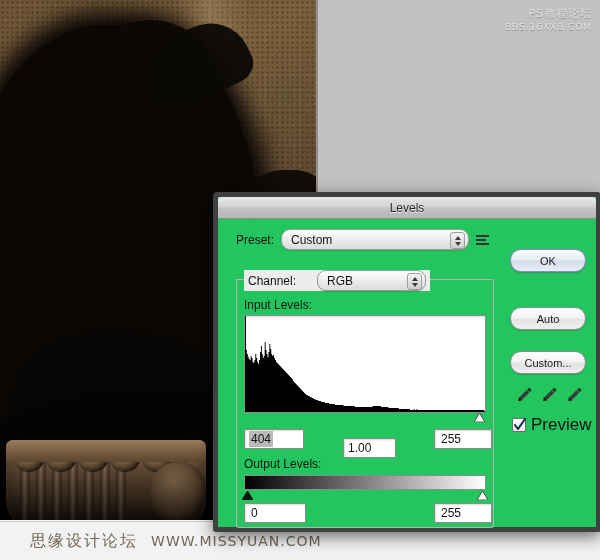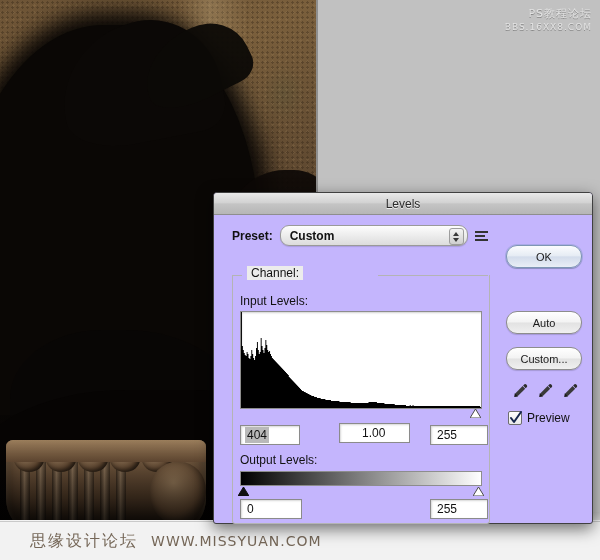--- a/index.html
+++ b/index.html
@@ -101,79 +101,79 @@
   #wm-tr .l1{font-size:11px;letter-spacing:1px;display:block;}
   #wm-tr .l2{font-size:9px;letter-spacing:1px;display:block;margin-top:1px;}
   #wm-bl{left:30px;top:531px;color:#6f6050;opacity:.95;}
   #wm-bl .l1{font-size:16px;letter-spacing:2px;}
   #wm-bl .l2{font-size:14px;letter-spacing:1px;margin-left:8px;}
   #wm-br{right:8px;top:528px;font-size:25px;font-weight:bold;color:#2f6fd0;
          letter-spacing:-.5px;text-shadow:0 1px 1px rgba(255,255,255,.9);}
 
   
   #levels{position:absolute;left:213px;top:192px;width:378px;height:330px;
-    background:#c4b5fd;border:1px solid #404040;border-radius:4px 4px 3px 3px;
+    background:#22c55e;border:5px solid #404040;border-radius:4px 4px 3px 3px;
     box-shadow:0 5px 16px rgba(0,0,0,.55);
     font-size:12px;color:#111;text-align:center;}
   #titlebar{height:21px;border-radius:3px 3px 0 0;
     background:linear-gradient(180deg,#e9e9e9 0%,#d2d2d2 46%,#c4c4c4 52%,#b6b6b6 100%);
     border-bottom:1px solid #8e8e8e;
     display:flex;align-items:center;justify-content:center;}
   #title-text{font-size:12px;color:#2b2b2b;text-shadow:0 1px 0 rgba(255,255,255,.75);}
 
   #dlg-body{position:relative;padding:8px 10px 0 10px;}
 
   
   #preset-row{display:flex;align-items:center;gap:7px;margin:2px 0 0 8px;}
-  #preset-label{font-size:12px;font-weight:bold;}
+  #preset-label{font-size:12px;}
   .popup{position:relative;height:19px;border:1px solid #9a9a9a;border-radius:9px;
     background:linear-gradient(180deg,#fdfdfd,#ececec 52%,#dcdcdc);
     display:flex;align-items:center;box-shadow:0 1px 1px rgba(0,0,0,.13);}
-  .popup .pv{padding-left:9px;font-size:12px;font-weight:bold;}
+  .popup .pv{padding-left:9px;font-size:12px;}
   .stepper{position:absolute;right:3px;top:2px;width:13px;height:15px;border-radius:3px;
     background:linear-gradient(180deg,#f4f4f4,#cfcfcf);border:1px solid #9d9d9d;
     display:flex;flex-direction:column;align-items:center;justify-content:center;gap:2px;}
   .ar-up{width:0;height:0;border-left:3px solid transparent;border-right:3px solid transparent;
          border-bottom:4px solid #3a3a3a;}
   .ar-dn{width:0;height:0;border-left:3px solid transparent;border-right:3px solid transparent;
          border-top:4px solid #3a3a3a;}
   #preset-popup{width:186px;}
   #preset-menu-icon{width:15px;height:14px;display:flex;flex-direction:column;
     justify-content:center;gap:2px;cursor:pointer;}
   #preset-menu-icon i{display:block;height:2px;background:#333;}
   #preset-menu-icon i:nth-child(1){width:13px;}
   #preset-menu-icon i:nth-child(2){width:10px;}
   #preset-menu-icon i:nth-child(3){width:13px;}
 
   
   #group{position:absolute;left:18px;top:60px;width:256px;height:248px;
     border:1px solid #b4b4b4;border-top:none;border-radius:0 0 3px 3px;}
   #group-top-l{position:absolute;left:18px;top:60px;width:10px;height:1px;background:#b4b4b4;}
   #group-top-r{position:absolute;left:164px;top:60px;width:110px;height:1px;background:#b4b4b4;}
-  #channel-row{position:absolute;left:33px;top:51px;display:flex;align-items:center;gap:21px;
+  #channel-row{position:absolute;left:26px;top:51px;display:flex;align-items:center;gap:21px;
     background:#ececec;padding:0 4px;}
   #channel-popup{width:107px;}
 
   #input-label{position:absolute;left:26px;top:79px;font-size:12px;}
 
   
   #hist-box{position:absolute;left:26px;top:96px;width:240px;height:96px;
     background:#fff;border:1px solid #8d8d8d;box-shadow:inset 1px 1px 2px rgba(0,0,0,.18);}
   #hist-canvas{position:absolute;left:0;bottom:0;width:240px;height:96px;}
   #hist-track{position:absolute;left:26px;top:194px;width:240px;height:11px;}
   #hl-marker{position:absolute;right:-1px;top:0;width:11px;height:9px;}
   #hl-marker svg{display:block;}
 
   
   .field{position:absolute;height:18px;border:1px solid #8b8b8b;background:#fff;
     box-shadow:inset 1px 1px 2px rgba(0,0,0,.16);
     display:flex;align-items:center;padding-left:4px;font-size:12px;color:#111;}
   #in-shadow{left:26px;top:210px;width:54px;}
   #in-shadow .sel{background:#b9b9b9;padding:1px 2px;}
-  #in-gamma{left:125px;top:208px;width:47px;justify-content:flex-start;padding-left:22px;}
+  #in-gamma{left:125px;top:219px;width:47px;justify-content:flex-start;padding-left:4px;}
   #in-high{left:216px;top:210px;width:50px;padding-left:6px;}
 
   #output-label{position:absolute;left:26px;top:238px;font-size:12px;}
   #ramp{position:absolute;left:26px;top:256px;width:240px;height:13px;
     border:1px solid #8d8d8d;background:linear-gradient(90deg,#000,#fff);}
   #ramp-track{position:absolute;left:24px;top:270px;width:246px;height:10px;}
   #out-lo{position:absolute;left:0;top:0;}
   #out-hi{position:absolute;right:0;top:0;}
   #out-shadow{left:26px;top:284px;width:54px;padding-left:6px;}
   #out-high{left:216px;top:284px;width:50px;padding-left:6px;}
@@ -181,33 +181,33 @@
   
   .btn{position:absolute;left:292px;width:74px;height:21px;border-radius:11px;
     border:1px solid #8d8d8d;font-size:11px;color:#1a1a1a;
     background:linear-gradient(180deg,#ffffff,#f3f3f3 48%,#e2e2e2 52%,#f0f0f0);
     display:flex;align-items:center;justify-content:center;
     box-shadow:0 1px 1px rgba(0,0,0,.16);cursor:pointer;}
   #btn-ok{top:30px;border-color:#7e96b4;
     background:linear-gradient(180deg,#fbfcfe,#e6ecf4 46%,#d3dceb 52%,#e9eef6);
     box-shadow:0 1px 1px rgba(0,0,0,.18),0 0 0 1px rgba(120,150,190,.35);}
   #btn-cancel{top:60px;}
-  #btn-auto{top:96px;}
+  #btn-auto{top:88px;}
   #btn-options{top:132px;}
 
   #droppers{position:absolute;left:296px;top:166px;width:72px;height:22px;}
   .dropper{position:absolute;top:0;width:20px;height:20px;cursor:pointer;}
   #dp1{left:0;} #dp2{left:25px;} #dp3{left:50px;}
 
   #preview-row{position:absolute;left:294px;top:196px;display:flex;align-items:center;gap:5px;
     cursor:pointer;}
   #preview-box{width:12px;height:12px;border:1px solid #6e6e6e;border-radius:2px;
     background:linear-gradient(180deg,#fff,#e9e9e9);position:relative;}
   #preview-box svg{position:absolute;left:0;top:-1px;}
-  #preview-label{font-size:12px;}
+  #preview-label{font-size:17px;}
 </style>
 </head>
 <body>
 
 <div id="screen">
 
   <div id="photo">
     <div class="ph-layer" id="wall"></div>
     <div class="ph-layer" id="wall-mould"></div>
     <div class="ph-layer" id="wall-noise"></div>
@@ -282,20 +282,27 @@
             <i></i>
         </span>
       </div>
 
       <div id="group"></div>
       <div id="group-top-l"></div>
       <div id="group-top-r"></div>
 
       <div id="channel-row">
         <span>Channel:</span>
+        <span class="popup" id="channel-popup">
+          <span class="pv">RGB</span>
+          <span class="stepper">
+            <span class="ar-up"></span>
+            <span class="ar-dn"></span>
+          </span>
+        </span>
       </div>
 
       <div id="input-label">Input Levels:</div>
 
       <div id="hist-box">
         <svg id="hist-canvas" viewBox="0 0 240 96" preserveAspectRatio="none">
           <path id="hist-path" fill="#000" d="M0,96 L0.00,0.00 L0.94,0.00 L0.94,34.00 L1.88,34.00 L1.88,38.00 L2.81,38.00 L2.81,41.00 L3.75,41.00 L3.75,43.00 L4.69,43.00 L4.69,44.00 L5.63,44.00 L5.63,40.00 L6.56,40.00 L6.56,42.00 L7.50,42.00 L7.50,46.00 L8.44,46.00 L8.44,47.00 L9.38,47.00 L9.38,44.00 L10.31,44.00 L10.31,38.00 L11.25,38.00 L11.25,42.00 L12.19,42.00 L12.19,46.00 L13.13,46.00 L13.13,48.00 L14.06,48.00 L14.06,44.00 L15.00,44.00 L15.00,36.00 L15.94,36.00 L15.94,30.00 L16.88,30.00 L16.88,38.00 L17.81,38.00 L17.81,42.00 L18.75,42.00 L18.75,40.00 L19.69,40.00 L19.69,26.00 L20.63,26.00 L20.63,34.00 L21.56,34.00 L21.56,38.00 L22.50,38.00 L22.50,41.00 L23.44,41.00 L23.44,36.00 L24.38,36.00 L24.38,28.00 L25.31,28.00 L25.31,33.00 L26.25,33.00 L26.25,38.00 L27.19,38.00 L27.19,40.00 L28.13,40.00 L28.13,39.00 L29.06,39.00 L29.06,42.00 L30.00,42.00 L30.00,44.00 L30.94,44.00 L30.94,46.00 L31.88,46.00 L31.88,47.00 L32.81,47.00 L32.81,48.00 L33.75,48.00 L33.75,49.00 L34.69,49.00 L34.69,50.00 L35.63,50.00 L35.63,51.00 L36.56,51.00 L36.56,52.00 L37.50,52.00 L37.50,53.00 L38.44,53.00 L38.44,54.00 L39.38,54.00 L39.38,55.00 L40.31,55.00 L40.31,56.00 L41.25,56.00 L41.25,57.00 L42.19,57.00 L42.19,58.00 L43.13,58.00 L43.13,59.00 L44.06,59.00 L44.06,60.00 L45.00,60.00 L45.00,61.00 L45.94,61.00 L45.94,62.00 L46.88,62.00 L46.88,63.00 L47.81,63.00 L47.81,65.00 L48.75,65.00 L48.75,66.00 L49.69,66.00 L49.69,67.00 L50.63,67.00 L50.63,68.00 L51.56,68.00 L51.56,69.00 L52.50,69.00 L52.50,70.00 L53.44,70.00 L53.44,71.00 L54.38,71.00 L54.38,72.00 L55.31,72.00 L55.31,73.00 L56.25,73.00 L56.25,74.00 L57.19,74.00 L57.19,75.00 L58.13,75.00 L58.13,76.00 L59.06,76.00 L59.06,77.00 L60.00,77.00 L60.00,78.00 L60.94,78.00 L60.94,79.00 L61.88,79.00 L61.88,79.00 L62.81,79.00 L62.81,80.00 L63.75,80.00 L63.75,80.00 L64.69,80.00 L64.69,81.00 L65.63,81.00 L65.63,81.00 L66.56,81.00 L66.56,82.00 L67.50,82.00 L67.50,82.00 L68.44,82.00 L68.44,83.00 L69.38,83.00 L69.38,83.00 L70.31,83.00 L70.31,84.00 L71.25,84.00 L71.25,84.00 L72.19,84.00 L72.19,84.00 L73.13,84.00 L73.13,85.00 L74.06,85.00 L74.06,85.00 L75.00,85.00 L75.00,85.00 L75.94,85.00 L75.94,86.00 L76.88,86.00 L76.88,86.00 L77.81,86.00 L77.81,86.00 L78.75,86.00 L78.75,86.00 L79.69,86.00 L79.69,87.00 L80.63,87.00 L80.63,87.00 L81.56,87.00 L81.56,87.00 L82.50,87.00 L82.50,87.00 L83.44,87.00 L83.44,87.00 L84.38,87.00 L84.38,88.00 L85.31,88.00 L85.31,88.00 L86.25,88.00 L86.25,88.00 L87.19,88.00 L87.19,88.00 L88.13,88.00 L88.13,88.00 L89.06,88.00 L89.06,88.00 L90.00,88.00 L90.00,89.00 L90.94,89.00 L90.94,89.00 L91.88,89.00 L91.88,89.00 L92.81,89.00 L92.81,89.00 L93.75,89.00 L93.75,89.00 L94.69,89.00 L94.69,89.00 L95.63,89.00 L95.63,89.00 L96.56,89.00 L96.56,89.00 L97.50,89.00 L97.50,89.00 L98.44,89.00 L98.44,90.00 L99.38,90.00 L99.38,90.00 L100.31,90.00 L100.31,90.00 L101.25,90.00 L101.25,90.00 L102.19,90.00 L102.19,90.00 L103.13,90.00 L103.13,90.00 L104.06,90.00 L104.06,90.00 L105.00,90.00 L105.00,90.00 L105.94,90.00 L105.94,90.00 L106.88,90.00 L106.88,90.00 L107.81,90.00 L107.81,90.00 L108.75,90.00 L108.75,90.00 L109.69,90.00 L109.69,91.00 L110.63,91.00 L110.63,91.00 L111.56,91.00 L111.56,91.00 L112.50,91.00 L112.50,91.00 L113.44,91.00 L113.44,91.00 L114.38,91.00 L114.38,91.00 L115.31,91.00 L115.31,91.00 L116.25,91.00 L116.25,91.00 L117.19,91.00 L117.19,91.00 L118.13,91.00 L118.13,91.00 L119.06,91.00 L119.06,91.00 L120.00,91.00 L120.00,91.00 L120.94,91.00 L120.94,91.00 L121.88,91.00 L121.88,91.00 L122.81,91.00 L122.81,91.00 L123.75,91.00 L123.75,91.00 L124.69,91.00 L124.69,91.00 L125.63,91.00 L125.63,91.00 L126.56,91.00 L126.56,91.00 L127.50,91.00 L127.50,90.00 L128.44,90.00 L128.44,90.00 L129.38,90.00 L129.38,90.00 L130.31,90.00 L130.31,90.00 L131.25,90.00 L131.25,90.00 L132.19,90.00 L132.19,90.00 L133.13,90.00 L133.13,90.00 L134.06,90.00 L134.06,90.00 L135.00,90.00 L135.00,90.00 L135.94,90.00 L135.94,91.00 L136.88,91.00 L136.88,91.00 L137.81,91.00 L137.81,91.00 L138.75,91.00 L138.75,91.00 L139.69,91.00 L139.69,91.00 L140.63,91.00 L140.63,91.00 L141.56,91.00 L141.56,91.00 L142.50,91.00 L142.50,91.00 L143.44,91.00 L143.44,92.00 L144.38,92.00 L144.38,92.00 L145.31,92.00 L145.31,92.00 L146.25,92.00 L146.25,92.00 L147.19,92.00 L147.19,92.00 L148.13,92.00 L148.13,92.00 L149.06,92.00 L149.06,92.00 L150.00,92.00 L150.00,92.00 L150.94,92.00 L150.94,92.00 L151.88,92.00 L151.88,92.00 L152.81,92.00 L152.81,92.00 L153.75,92.00 L153.75,93.00 L154.69,93.00 L154.69,93.00 L155.63,93.00 L155.63,93.00 L156.56,93.00 L156.56,93.00 L157.50,93.00 L157.50,93.00 L158.44,93.00 L158.44,93.00 L159.38,93.00 L159.38,93.00 L160.31,93.00 L160.31,93.00 L161.25,93.00 L161.25,93.00 L162.19,93.00 L162.19,93.00 L163.13,93.00 L163.13,93.00 L164.06,93.00 L164.06,93.00 L165.00,93.00 L165.00,94.00 L165.94,94.00 L165.94,94.00 L166.88,94.00 L166.88,94.00 L167.81,94.00 L167.81,94.00 L168.75,94.00 L168.75,93.00 L169.69,93.00 L169.69,94.00 L170.63,94.00 L170.63,94.00 L171.56,94.00 L171.56,93.00 L172.50,93.00 L172.50,94.00 L173.44,94.00 L173.44,94.00 L174.38,94.00 L174.38,94.00 L175.31,94.00 L175.31,94.00 L176.25,94.00 L176.25,94.00 L177.19,94.00 L177.19,94.00 L178.13,94.00 L178.13,94.00 L179.06,94.00 L179.06,94.00 L180.00,94.00 L180.00,94.00 L180.94,94.00 L180.94,94.00 L181.88,94.00 L181.88,94.00 L182.81,94.00 L182.81,94.00 L183.75,94.00 L183.75,94.00 L184.69,94.00 L184.69,94.00 L185.63,94.00 L185.63,94.00 L186.56,94.00 L186.56,94.00 L187.50,94.00 L187.50,94.00 L188.44,94.00 L188.44,94.00 L189.38,94.00 L189.38,94.00 L190.31,94.00 L190.31,94.00 L191.25,94.00 L191.25,94.00 L192.19,94.00 L192.19,94.00 L193.13,94.00 L193.13,94.00 L194.06,94.00 L194.06,94.00 L195.00,94.00 L195.00,94.00 L195.94,94.00 L195.94,94.00 L196.88,94.00 L196.88,94.00 L197.81,94.00 L197.81,94.00 L198.75,94.00 L198.75,94.00 L199.69,94.00 L199.69,94.00 L200.63,94.00 L200.63,94.00 L201.56,94.00 L201.56,94.00 L202.50,94.00 L202.50,94.00 L203.44,94.00 L203.44,94.00 L204.38,94.00 L204.38,94.00 L205.31,94.00 L205.31,94.00 L206.25,94.00 L206.25,94.00 L207.19,94.00 L207.19,94.00 L208.13,94.00 L208.13,94.00 L209.06,94.00 L209.06,94.00 L210.00,94.00 L210.00,94.00 L210.94,94.00 L210.94,94.00 L211.88,94.00 L211.88,94.00 L212.81,94.00 L212.81,94.00 L213.75,94.00 L213.75,94.00 L214.69,94.00 L214.69,94.00 L215.63,94.00 L215.63,94.00 L216.56,94.00 L216.56,94.00 L217.50,94.00 L217.50,94.00 L218.44,94.00 L218.44,94.00 L219.38,94.00 L219.38,94.00 L220.31,94.00 L220.31,94.00 L221.25,94.00 L221.25,94.00 L222.19,94.00 L222.19,94.00 L223.13,94.00 L223.13,94.00 L224.06,94.00 L224.06,94.00 L225.00,94.00 L225.00,94.00 L225.94,94.00 L225.94,94.00 L226.88,94.00 L226.88,94.00 L227.81,94.00 L227.81,94.00 L228.75,94.00 L228.75,94.00 L229.69,94.00 L229.69,94.00 L230.63,94.00 L230.63,94.00 L231.56,94.00 L231.56,94.00 L232.50,94.00 L232.50,94.00 L233.44,94.00 L233.44,94.00 L234.38,94.00 L234.38,94.00 L235.31,94.00 L235.31,94.00 L236.25,94.00 L236.25,94.00 L237.19,94.00 L237.19,94.00 L238.13,94.00 L238.13,94.00 L239.06,94.00 L239.06,95.00 L240.00,95.00 L240,96 Z"></path>
         </svg>
       </div>
 

